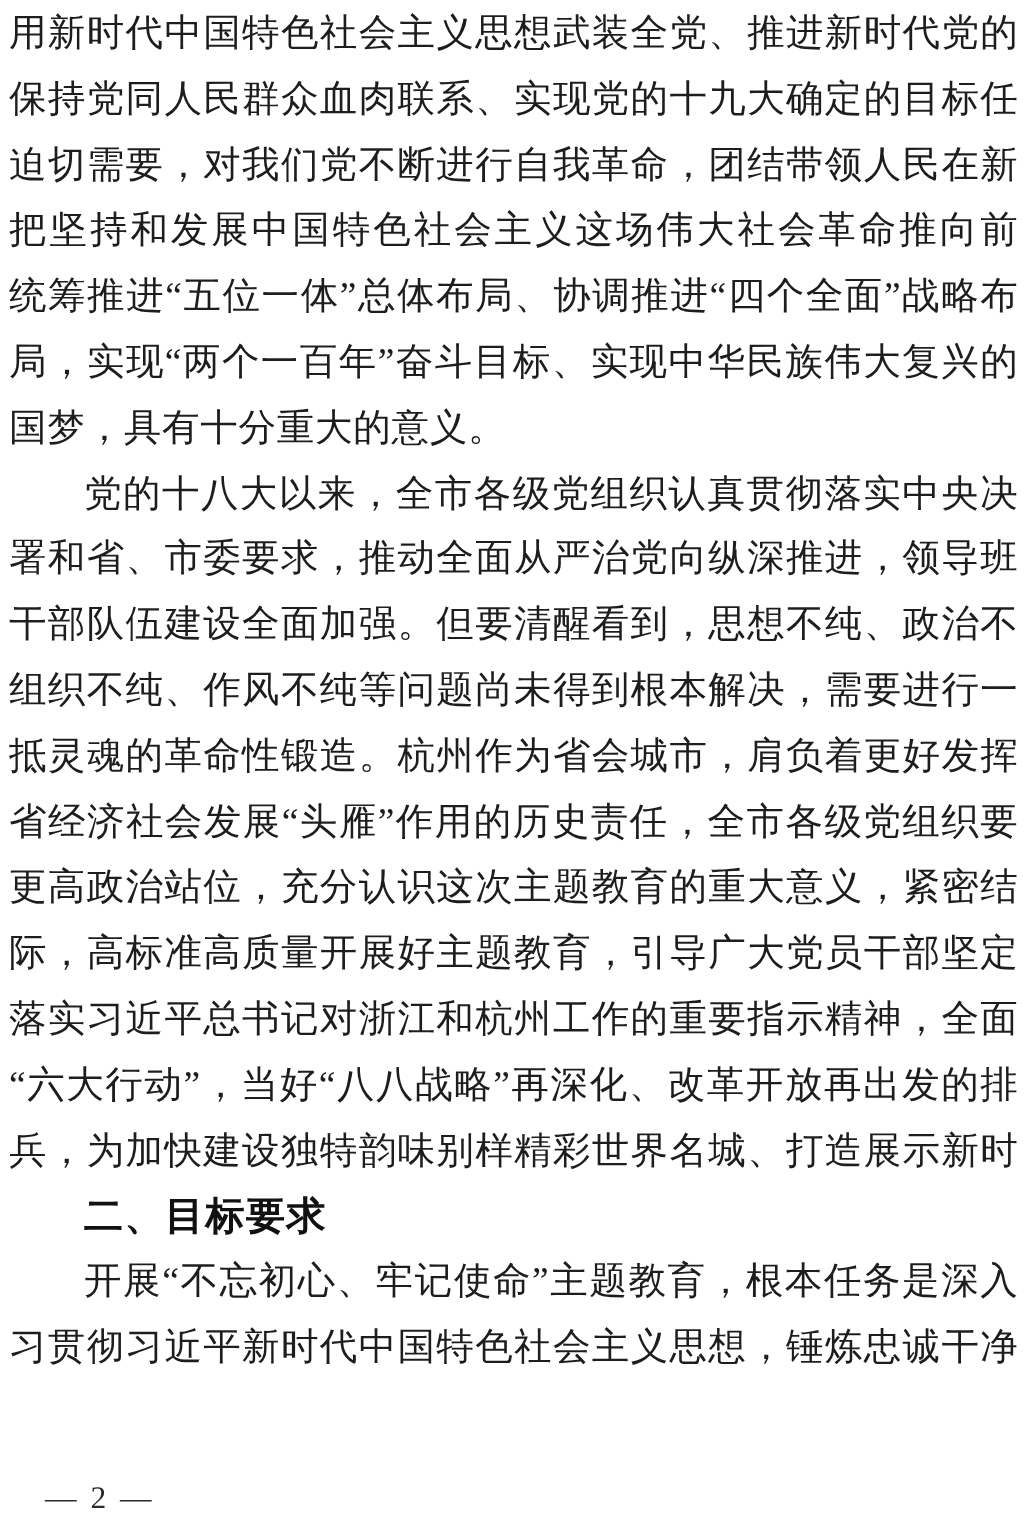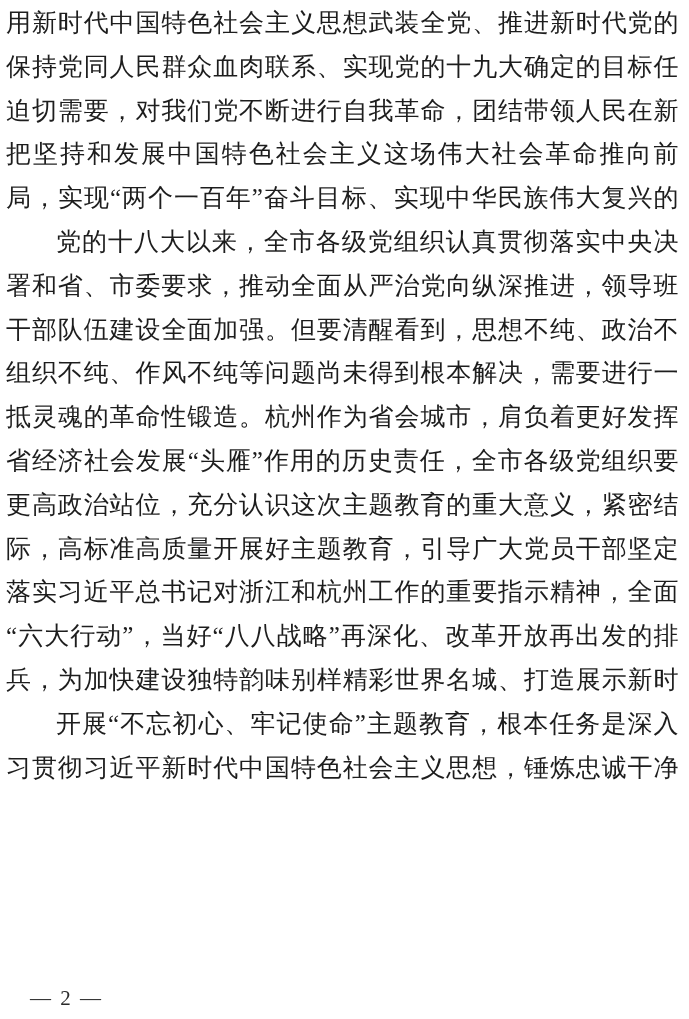--- a/index.html
+++ b/index.html
@@ -63,37 +63,40 @@
 <body>
 
 <div class="page">
   <div class="content">
 
     <div class="para no-indent" data-last-short="true">
         <div class="line">用新时代中国特色社会主义思想武装全党、推进新时代党的建设、</div>
         <div class="line">保持党同人民群众血肉联系、实现党的十九大确定的目标任务的</div>
         <div class="line">迫切需要，对我们党不断进行自我革命，团结带领人民在新时代</div>
         <div class="line">把坚持和发展中国特色社会主义这场伟大社会革命推向前进，对</div>
+        <div class="line">统筹推进“五位一体”总体布局、协调推进“四个全面”战略布</div>
         <div class="line">局，实现“两个一百年”奋斗目标、实现中华民族伟大复兴的中</div>
+        <div class="line">国梦，具有十分重大的意义。</div>
       </div>
 
     <div class="para indent" data-last-short="true">
         <div class="line">党的十八大以来，全市各级党组织认真贯彻落实中央决策部</div>
         <div class="line">署和省、市委要求，推动全面从严治党向纵深推进，领导班子和</div>
         <div class="line">干部队伍建设全面加强。但要清醒看到，思想不纯、政治不纯、</div>
         <div class="line">组织不纯、作风不纯等问题尚未得到根本解决，需要进行一次直</div>
         <div class="line">抵灵魂的革命性锻造。杭州作为省会城市，肩负着更好发挥在全</div>
         <div class="line">省经济社会发展“头雁”作用的历史责任，全市各级党组织要以</div>
         <div class="line">更高政治站位，充分认识这次主题教育的重大意义，紧密结合实</div>
         <div class="line">际，高标准高质量开展好主题教育，引导广大党员干部坚定不移</div>
         <div class="line">落实习近平总书记对浙江和杭州工作的重要指示精神，全面推进</div>
         <div class="line">“六大行动”，当好“八八战略”再深化、改革开放再出发的排头</div>
         <div class="line">兵，为加快建设独特韵味别样精彩世界名城、打造展示新时代中</div>
       </div>
 
+    <h2 class="heading">二、目标要求</h2>
 
     <div class="para indent">
         <div class="line">开展“不忘初心、牢记使命”主题教育，根本任务是深入学</div>
         <div class="line">习贯彻习近平新时代中国特色社会主义思想，锤炼忠诚干净担当</div>
       </div>
 
   </div>
 
   <div class="footer">— 2 —</div>
 </div>

